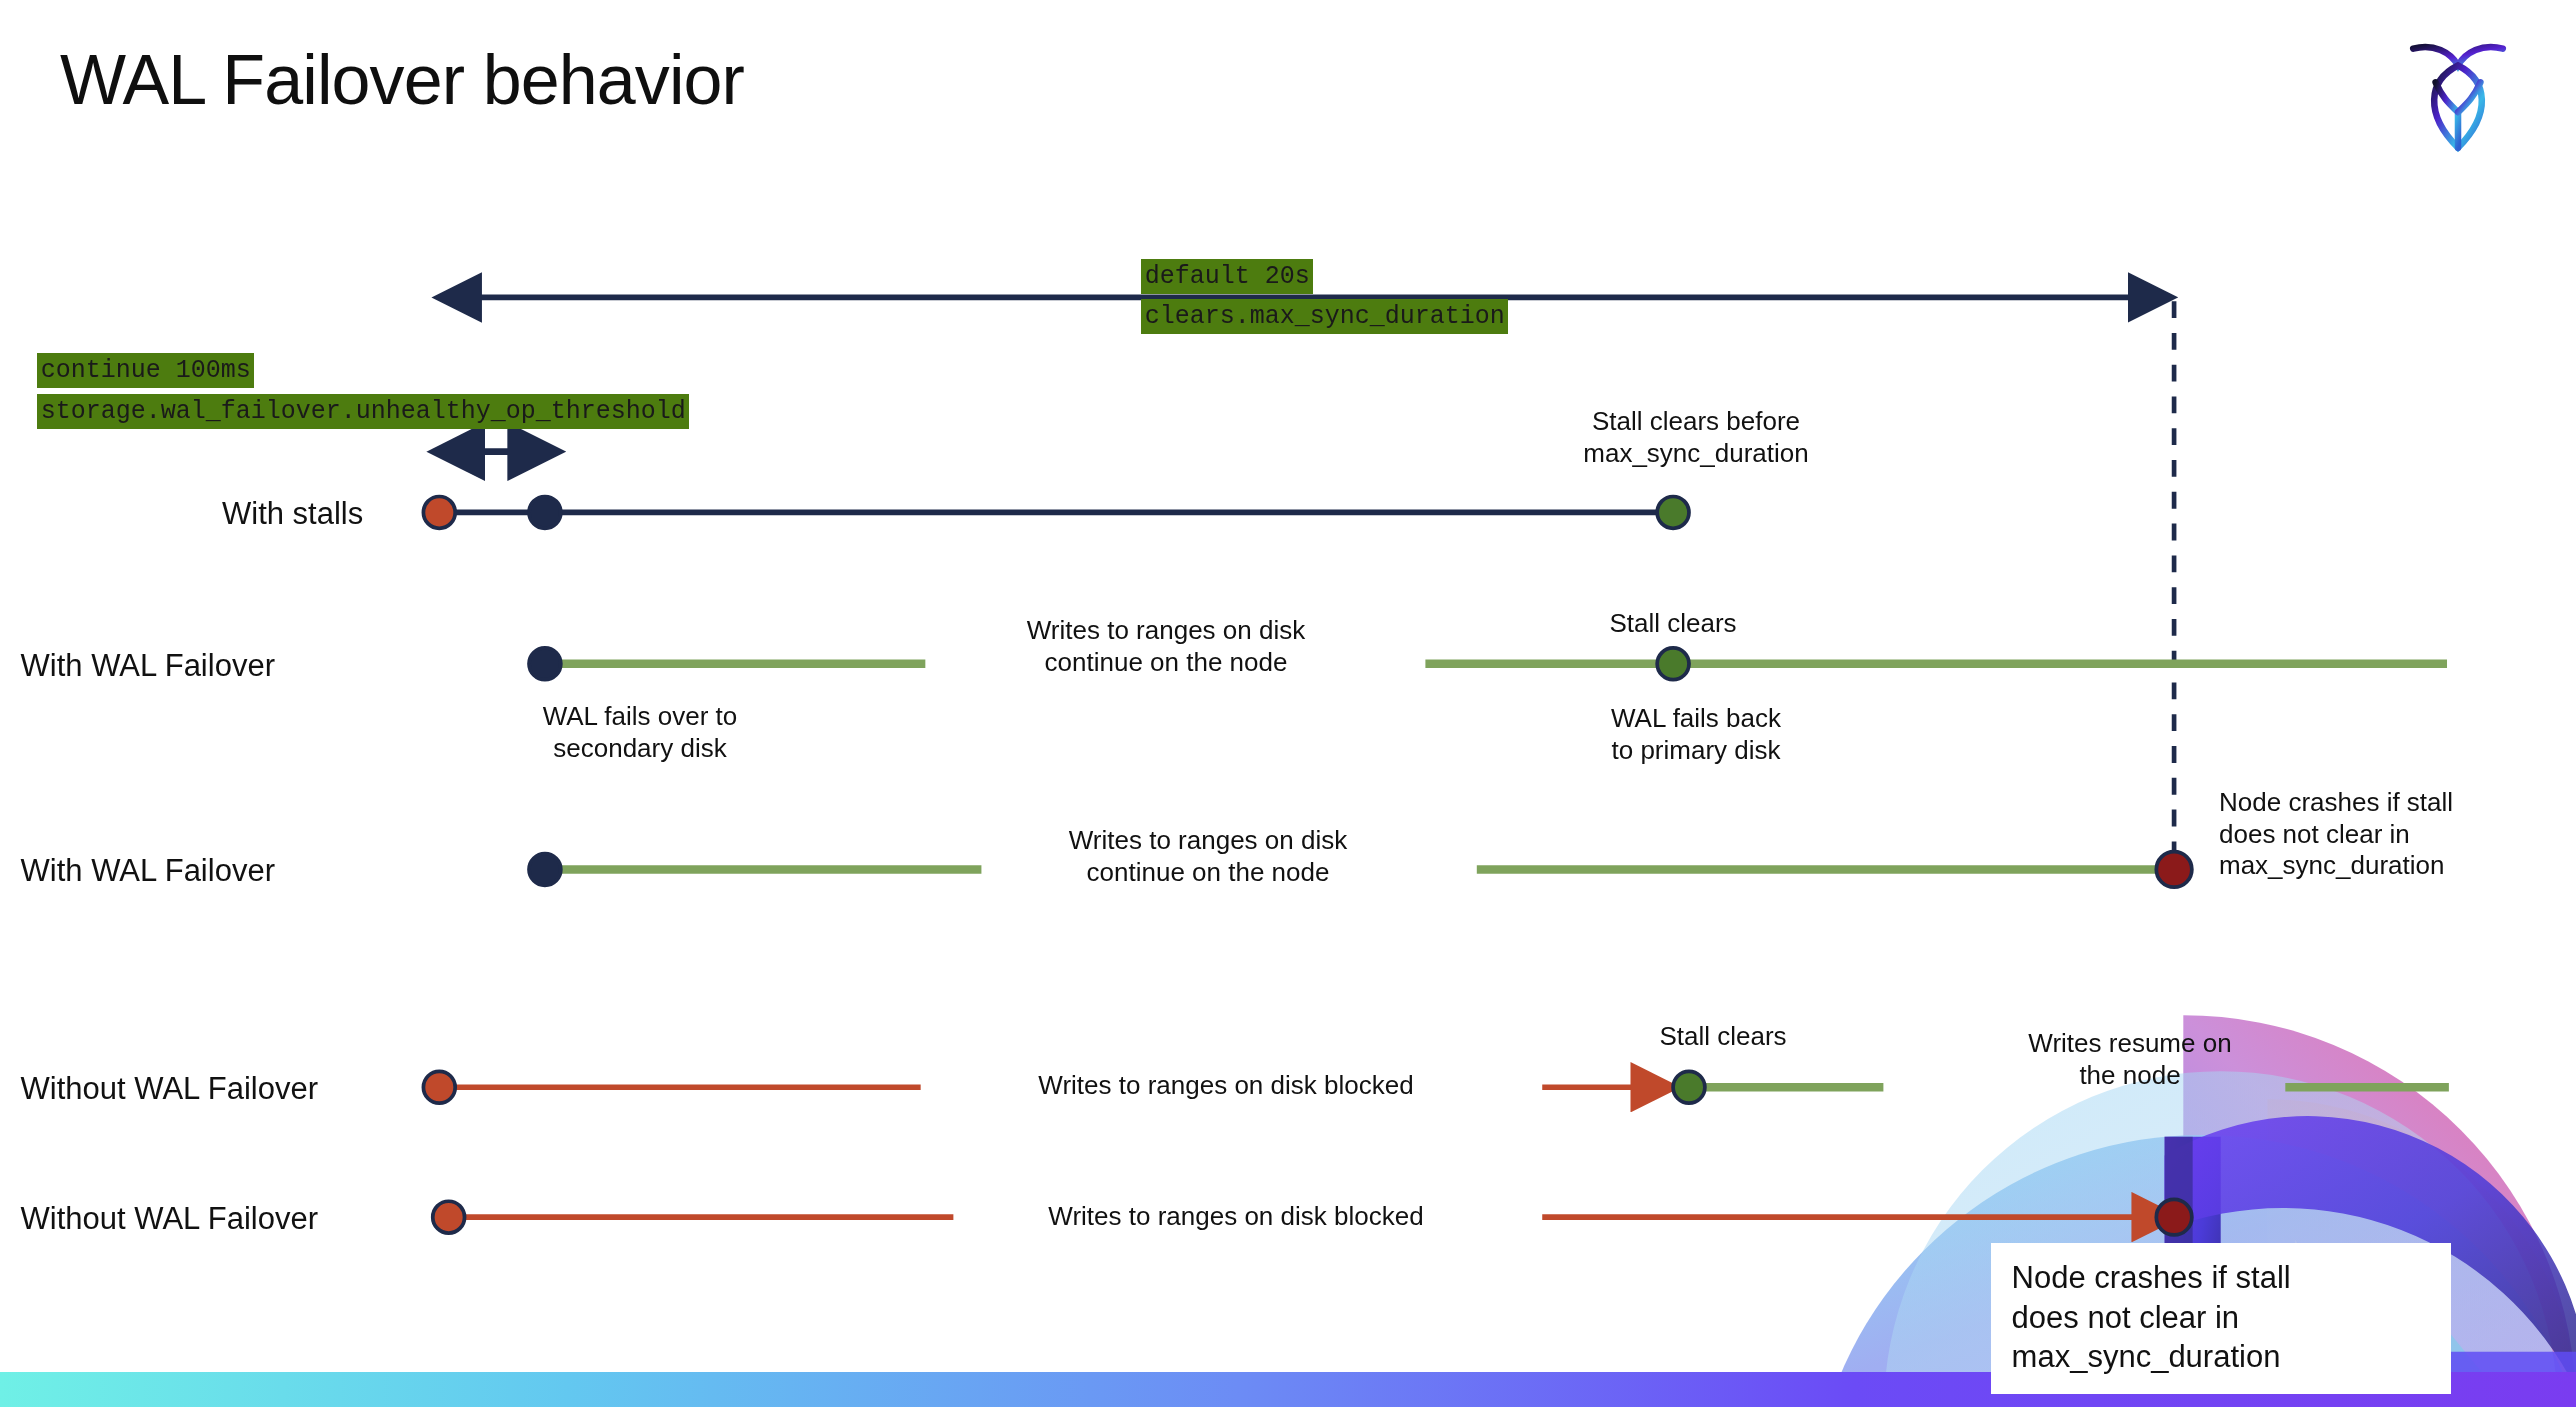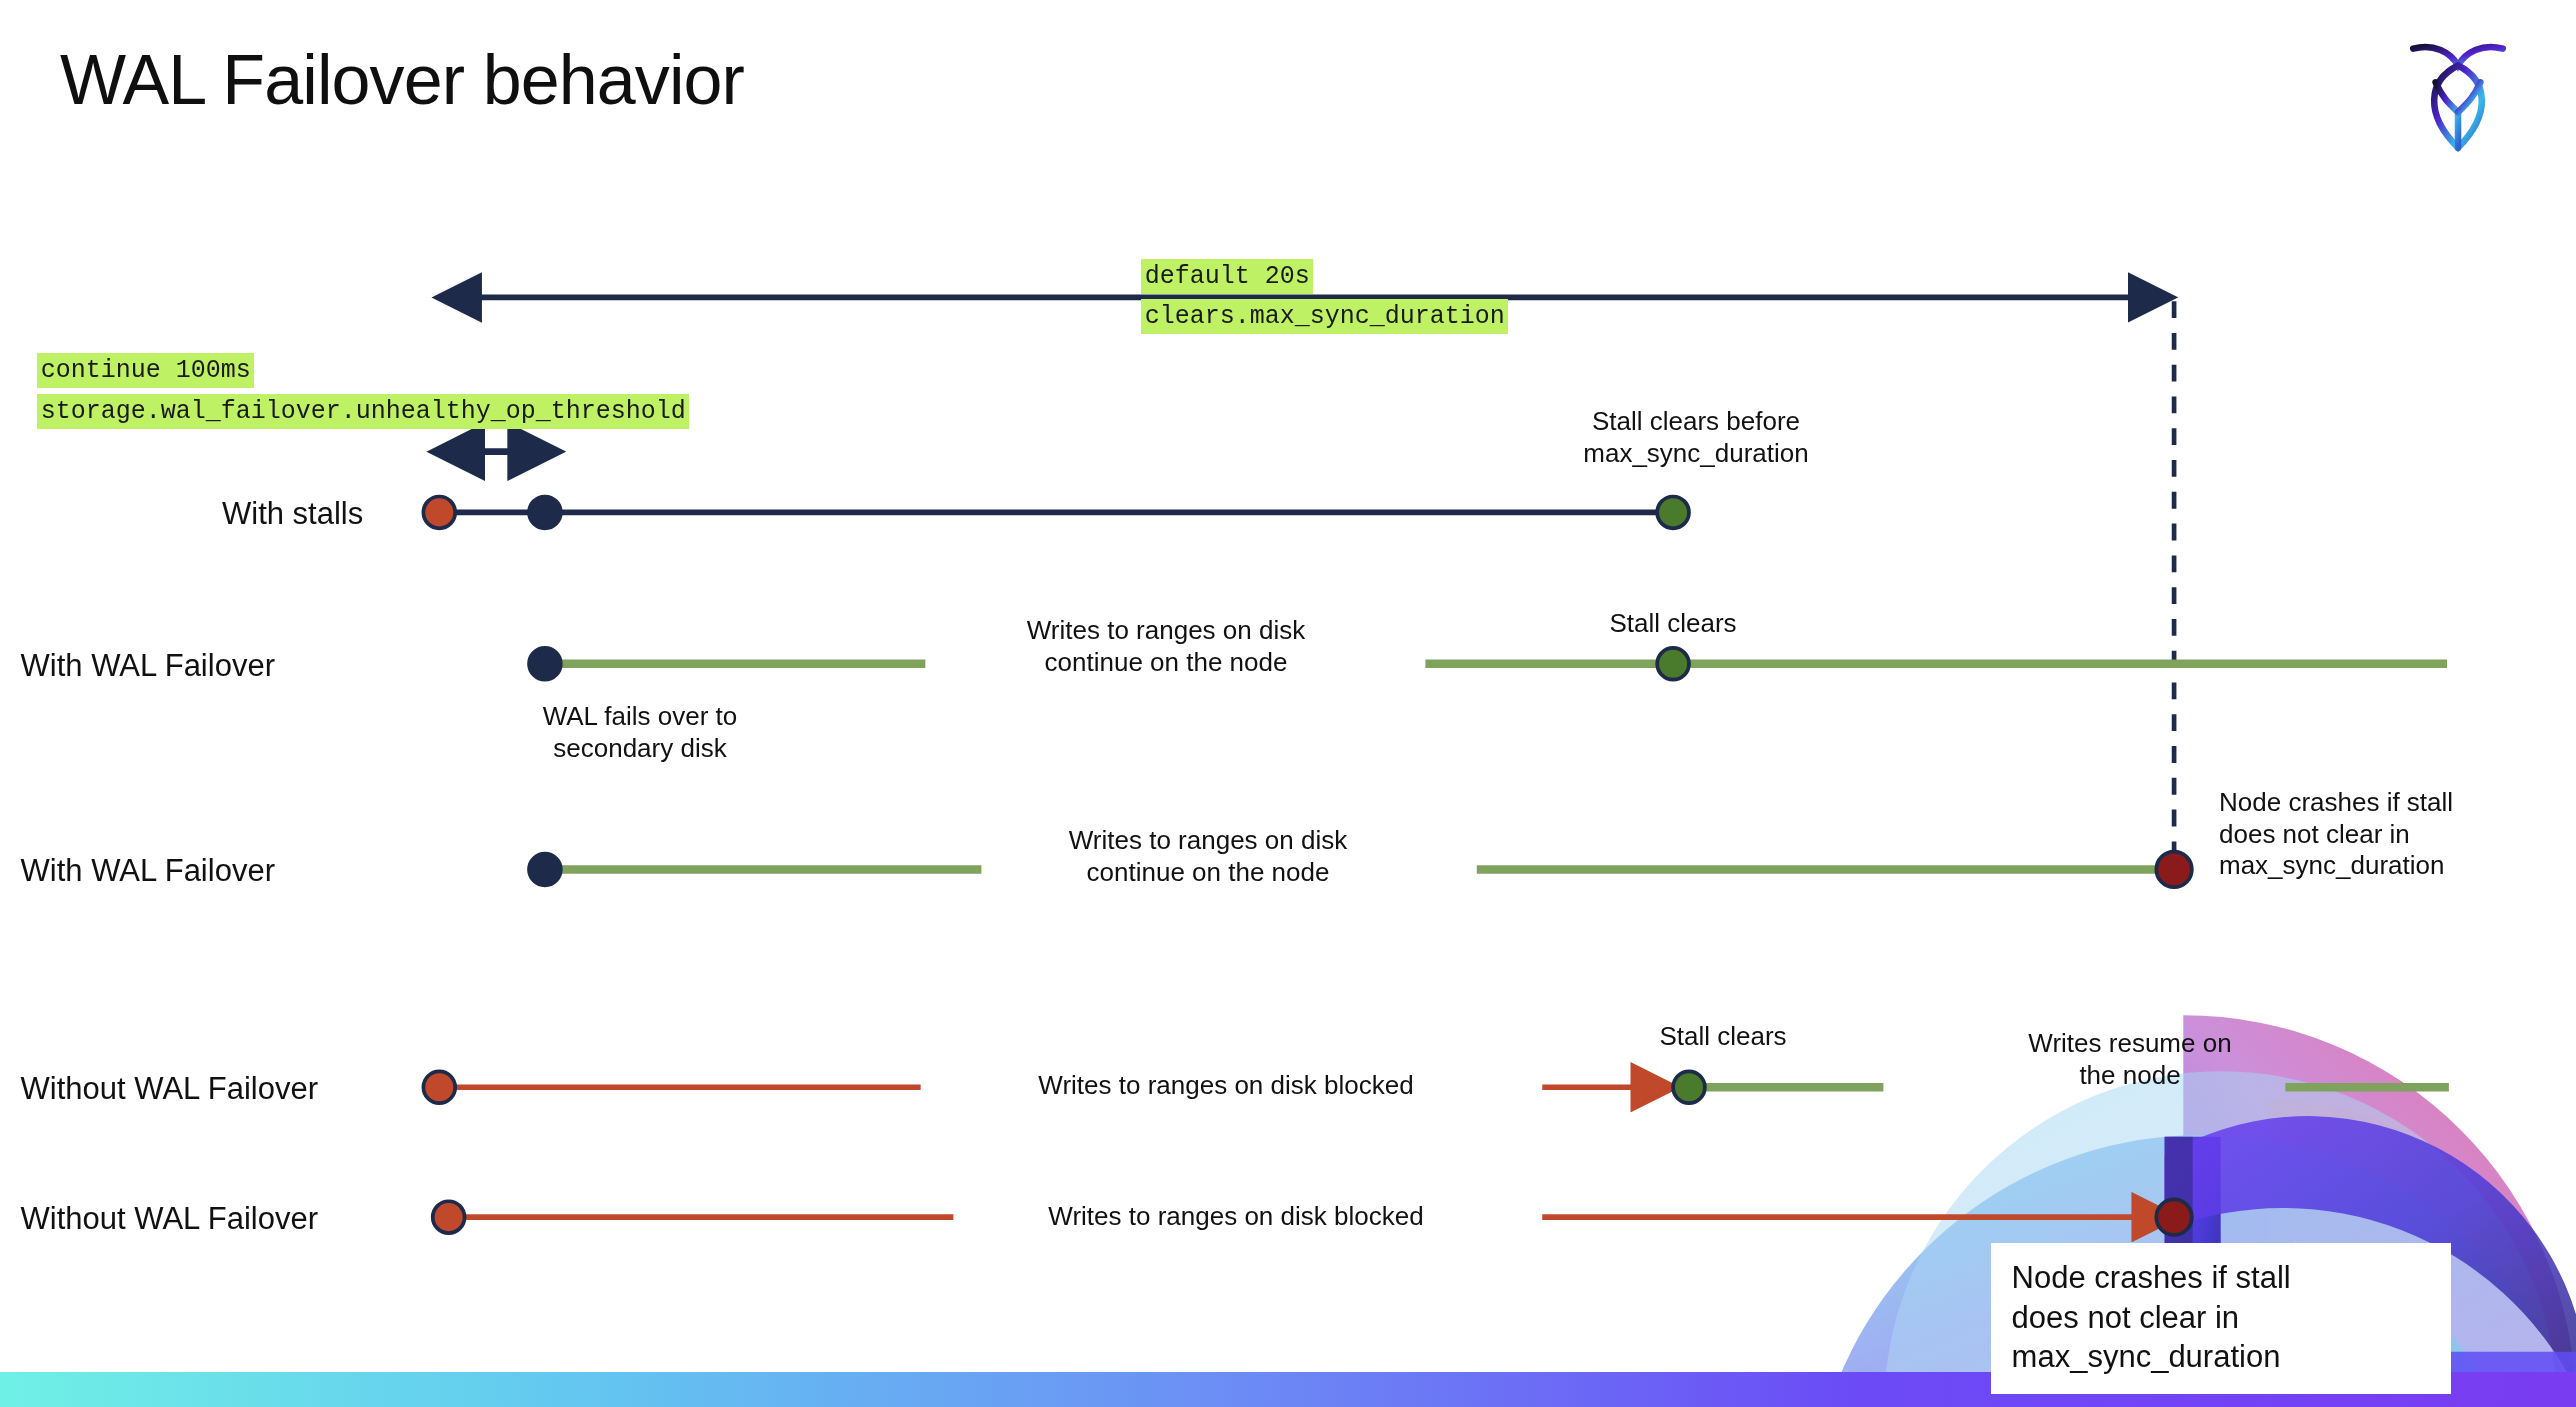--- a/index.html
+++ b/index.html
@@ -25,21 +25,21 @@
     position:absolute;left:60px;top:45px;
     font-size:70px;font-weight:normal;color:#0f0f0f;
     letter-spacing:-0.9px;line-height:1;white-space:nowrap;
   }
 
   
   .code{
     position:absolute;
     font-family:"Liberation Mono","DejaVu Sans Mono",monospace;
     font-size:25px;color:#1a1a1a;
-    background:#bef264;
+    background:#4d7c0f;
     padding:0.9px 3.7px;white-space:nowrap;line-height:1.34;
   }
 
   
   .lbl{
     position:absolute;
     font-size:26px;color:#111;line-height:1.22;white-space:nowrap;
   }
   .lbl.c{text-align:center;transform:translateX(-50%);}
   .lbl.l{text-align:left;}
@@ -194,20 +194,21 @@
   <div class="row-label" style="left:20.6px;top:648px;">With WAL Failover</div>
   <div class="row-label" style="left:20.6px;top:853px;">With WAL Failover</div>
   <div class="row-label" style="left:20.6px;top:1071px;">Without WAL Failover</div>
   <div class="row-label" style="left:20.6px;top:1201px;">Without WAL Failover</div>
 
   <div class="lbl c" style="left:1696px;top:406px;">Stall clears before<br>max_sync_duration</div>
 
   <div class="lbl c" style="left:1166px;top:615px;">Writes to ranges on disk<br>continue on the node</div>
   <div class="lbl c" style="left:626px;top:701px;margin-left:14px;">WAL fails over to<br>secondary disk</div>
   <div class="lbl c" style="left:1673px;top:608px;">Stall clears</div>
+  <div class="lbl c" style="left:1696px;top:703px;">WAL fails  back<br>to primary disk</div>
 
   <div class="lbl c" style="left:1208px;top:825px;">Writes to ranges on disk<br>continue on the node</div>
   <div class="lbl l" style="left:2219px;top:787px;">Node crashes if stall<br>does not clear in<br>max_sync_duration</div>
 
   <div class="lbl c" style="left:1226px;top:1070px;">Writes to ranges on disk  blocked</div>
   <div class="lbl c" style="left:1723px;top:1021px;">Stall clears</div>
   <div class="lbl c" style="left:2085px;top:1028px;margin-left:45px;">Writes resume on<br>the node</div>
 
   <div class="lbl c" style="left:1236px;top:1201px;">Writes to ranges on disk  blocked</div>
 

